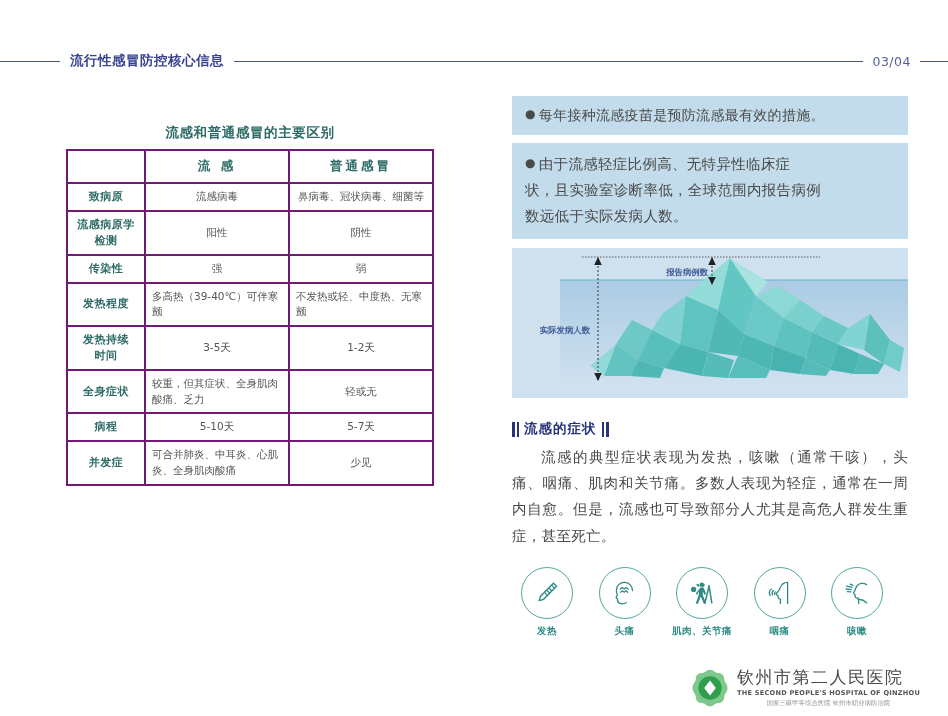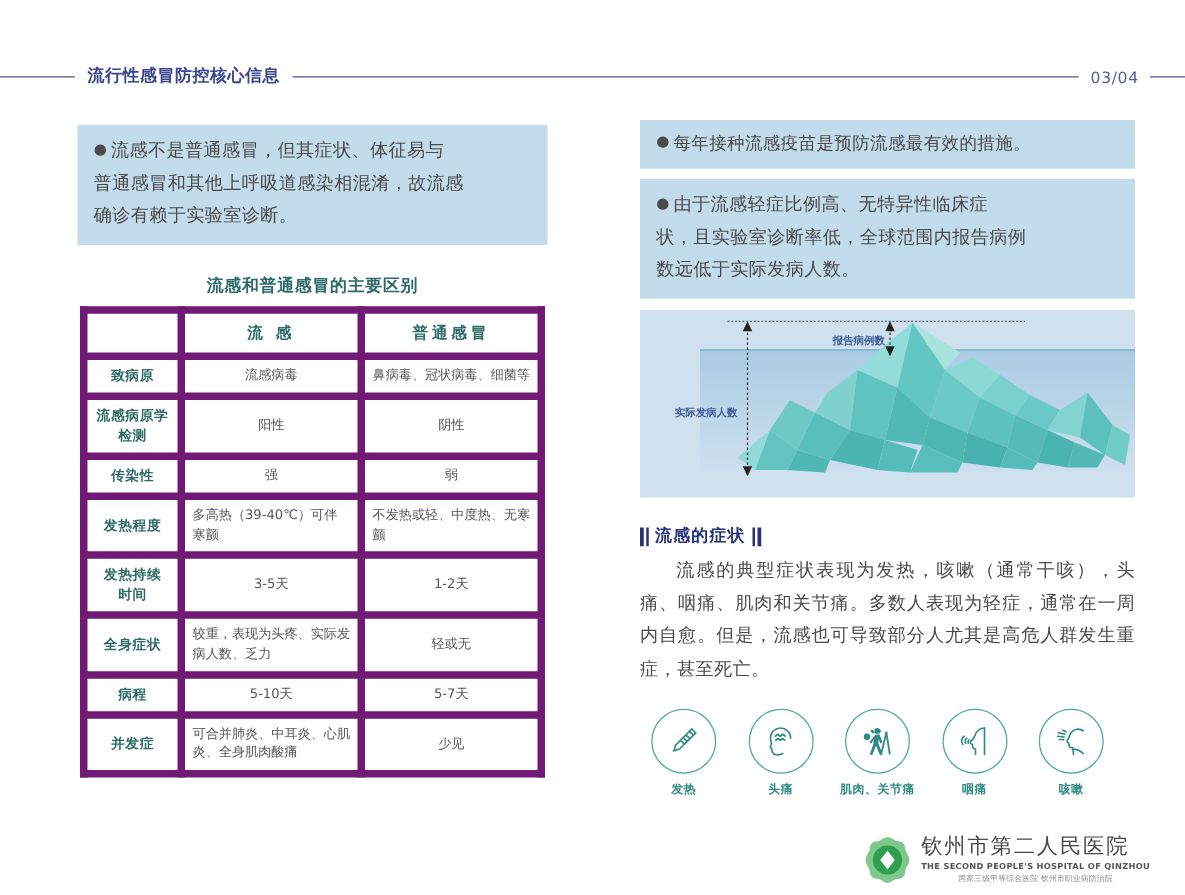--- a/index.html
+++ b/index.html
@@ -45,21 +45,21 @@
   
   .tbl-title{
     text-align:center;font-size:13.5px;font-weight:bold;color:#2e6b66;
     margin:24px 0 7px 0;letter-spacing:.6px;
   }
   table.cmp{
     border-collapse:collapse;width:366px;margin:0 auto;
     table-layout:fixed;
   }
   table.cmp td,table.cmp th{
-    border:6px solid #701a75;
+    border:2px solid #701a75;
     padding:5px 6px;
     font-size:10.5px;
     color:#555;
     line-height:1.5;
     vertical-align:middle;
   }
   table.cmp th{
     font-size:12.5px;font-weight:bold;color:#2e6b66;text-align:center;
     padding:6px;letter-spacing:3px;
   }
@@ -134,25 +134,20 @@
 <div class="page-header">
   <div class="hdr-rule left"></div>
   <div class="hdr-title">流行性感冒防控核心信息</div>
   <div class="hdr-rule mid"></div>
   <div class="hdr-page">03/04</div>
   <div class="hdr-rule right"></div>
 </div>
 
 <div class="col-left">
 
-  <div class="callout">
-    <span class="bullet">●</span><span>流感不是普通感冒，但其症状、体征易与</span><br>
-    <span>普通感冒和其他上呼吸道感染相混淆，故流感</span><br>
-    <span>确诊有赖于实验室诊断。</span>
-  </div>
 
   <div class="tbl-title">流感和普通感冒的主要区别</div>
 
   <table class="cmp">
     <colgroup>
         <col class="c1">
         <col class="c2">
         <col class="c3">
       </colgroup>
     <thead>
@@ -183,21 +178,21 @@
           <td class="lft">多高热（39-40℃）可伴寒颤</td>
           <td class="lft">不发热或轻、中度热、无寒颤</td>
         </tr>
         <tr>
           <td class="rowhdr">发热持续<br>时间</td>
           <td class="ctr">3-5天</td>
           <td class="ctr">1-2天</td>
         </tr>
         <tr>
           <td class="rowhdr">全身症状</td>
-          <td class="lft">较重，表现为头疼、实际发病人数、乏力</td>
+          <td class="lft">较重，但其症状、全身肌肉酸痛、乏力</td>
           <td class="ctr">轻或无</td>
         </tr>
         <tr>
           <td class="rowhdr">病程</td>
           <td class="ctr">5-10天</td>
           <td class="ctr">5-7天</td>
         </tr>
         <tr>
           <td class="rowhdr">并发症</td>
           <td class="lft">可合并肺炎、中耳炎、心肌炎、全身肌肉酸痛</td>

